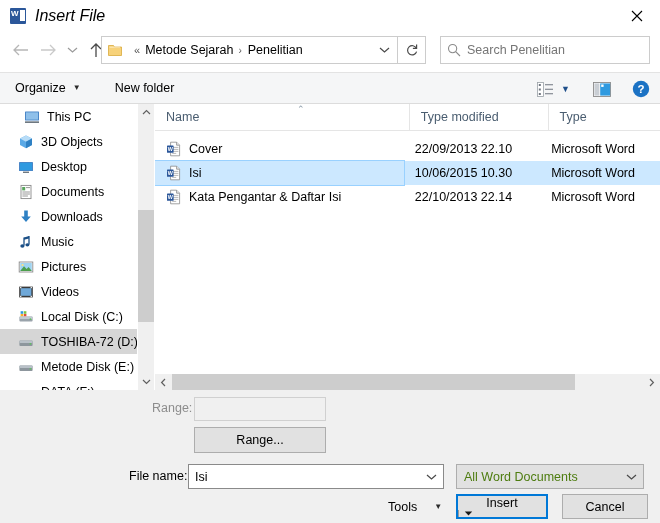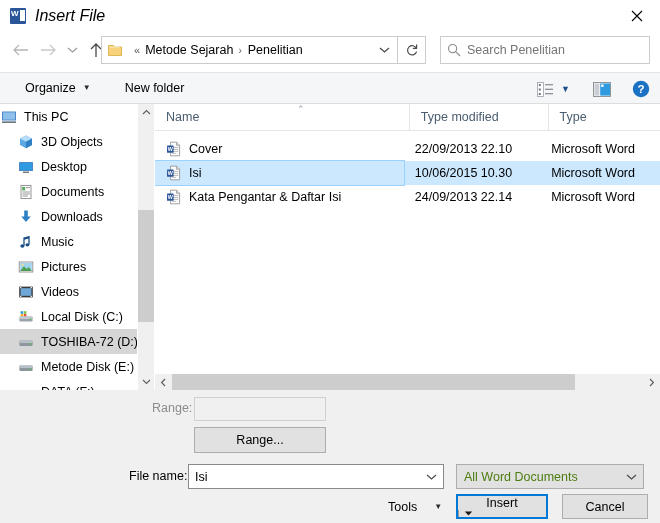--- a/index.html
+++ b/index.html
@@ -182,21 +182,21 @@
     align-items: center;
   }
   .cmd-item {
     font-size: 12.5px;
     color: #000000;
     display: flex;
     align-items: center;
     height: 100%;
     padding: 0 8px;
   }
-  .cmd-item.organize { margin-left: 17px; }
+  .cmd-item.organize { margin-left: 7px; }
   .cmd-caret {
     margin-left: 7px;
     color: #2b2b2b;
     font-size: 8px;
     line-height: 8px;
   }
   .cmd-right {
     position: absolute;
     right: 6px; top: 0;
     height: 32px;
@@ -229,21 +229,21 @@
   }
   .tree-item {
     display: flex;
     align-items: center;
     height: 25px;
     padding-left: 18px;
     font-size: 12.5px;
     color: #000000;
     white-space: nowrap;
   }
-  .tree-item.root { padding-left: 1px; }
+  .tree-item.root { padding-left: 24px; }
   .tree-item.selected { background: #d6d6d6; }
   .tree-ico {
     width: 16px; height: 16px;
     flex: none;
     margin-right: 7px;
     position: relative;
   }
   .tree-label { line-height: 16px; }
 
   
@@ -845,21 +845,21 @@
           <svg width="16" height="16" viewBox="0 0 16 16" class="glyph">
             <path d="M4.6 1.2 h6 l3 3 v10.6 h-9 z" fill="#ffffff" stroke="#8a8a8a" stroke-width="0.8"></path>
             <path d="M10.6 1.2 v3 h3" fill="#e8e8e8" stroke="#8a8a8a" stroke-width="0.8"></path>
             <path d="M6.2 6.4 h6.2 M6.2 8.4 h6.2 M6.2 10.4 h6.2 M6.2 12.4 h4" stroke="#a8a8a8" stroke-width="0.8"></path>
             <rect x="1" y="4.4" width="6.6" height="7.4" rx="0.6" fill="#2b579a"></rect>
             <text x="4.3" y="10.1" font-size="5.4" font-family="Liberation Sans, sans-serif" font-weight="bold" fill="#ffffff" text-anchor="middle">W</text>
           </svg>
         </span>
         <span>Kata Pengantar &amp; Daftar Isi</span>
       </div>
-      <div class="cell cell-date">24/09/2013 22.14</div>
+      <div class="cell cell-date">22/10/2013 22.14</div>
       <div class="cell cell-type">Microsoft Word</div>
     </div>
   </div>
 
   <div class="hscroll">
     <div class="hs-arrow left">
       <svg width="7" height="9" viewBox="0 0 7 9" class="glyph">
         <path d="M5 1 L1.6 4.5 L5 8" stroke="#606060" stroke-width="1.2" fill="none"></path>
       </svg>
     </div>

